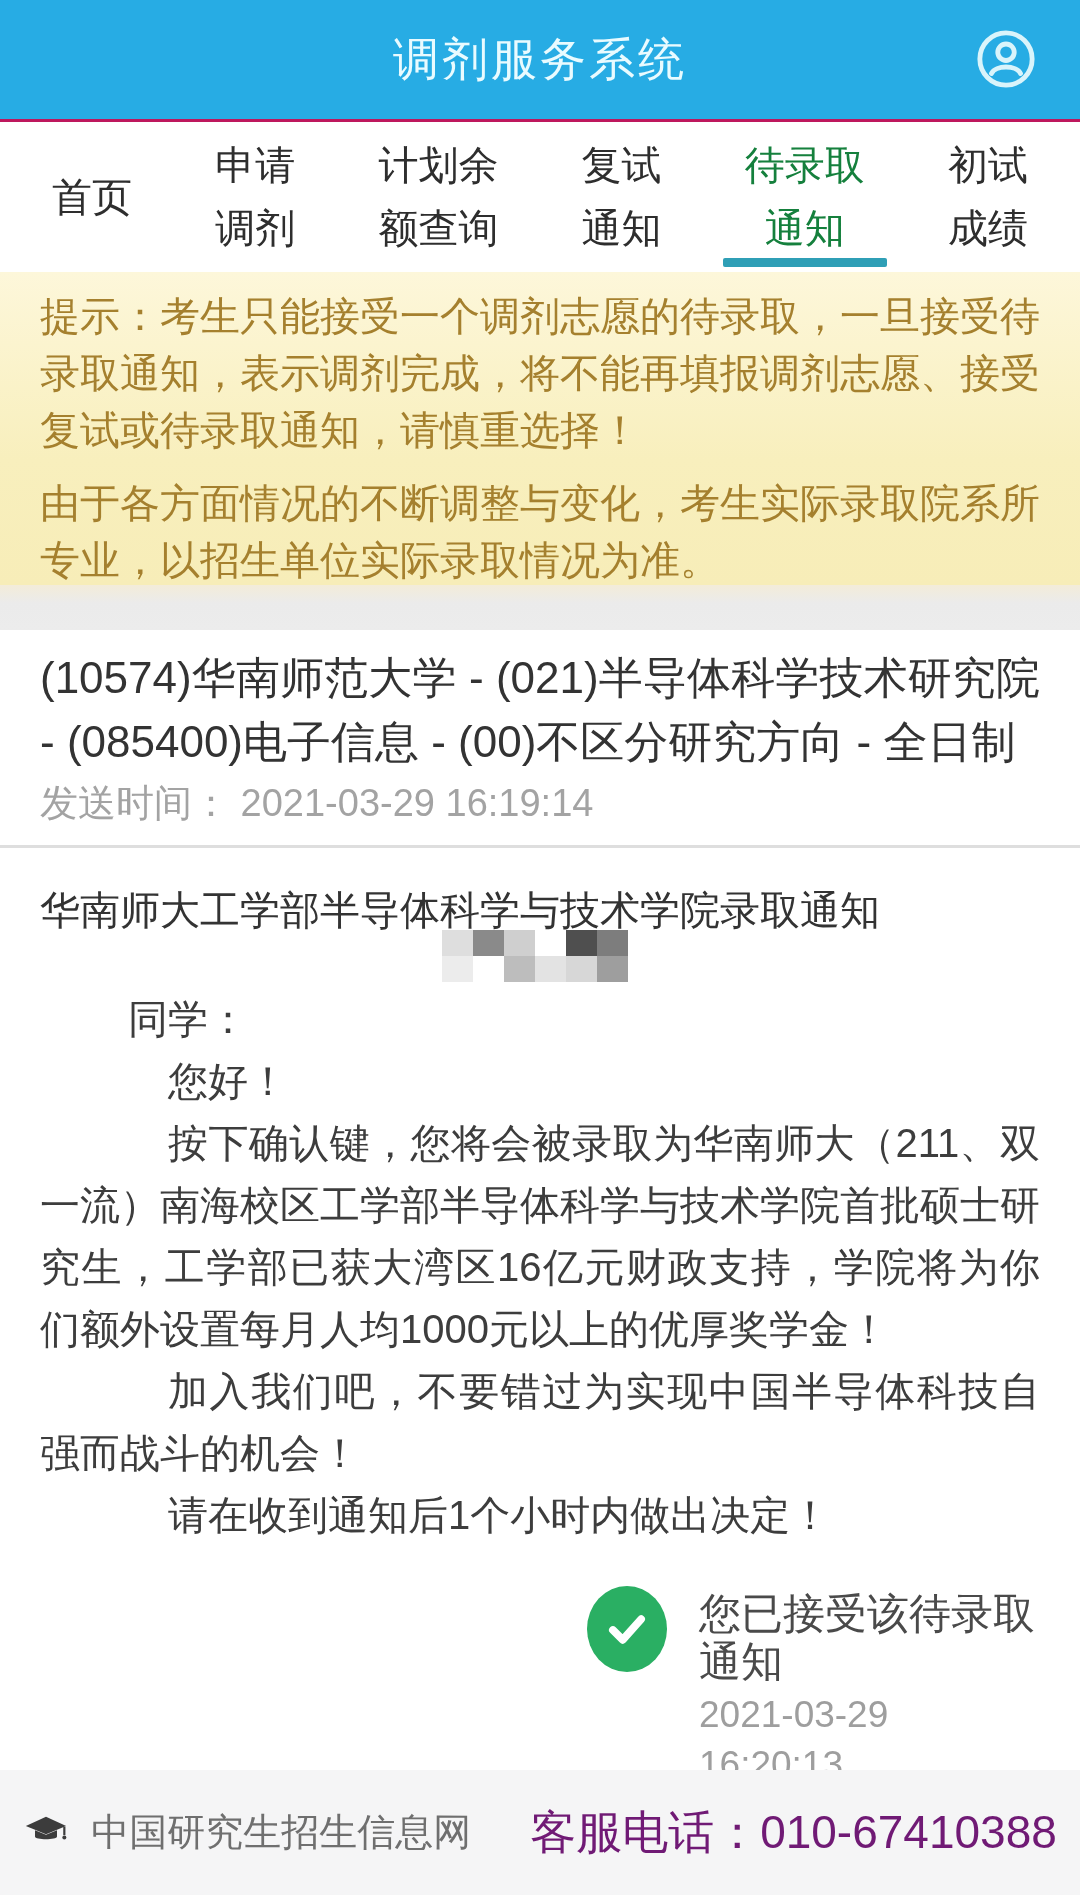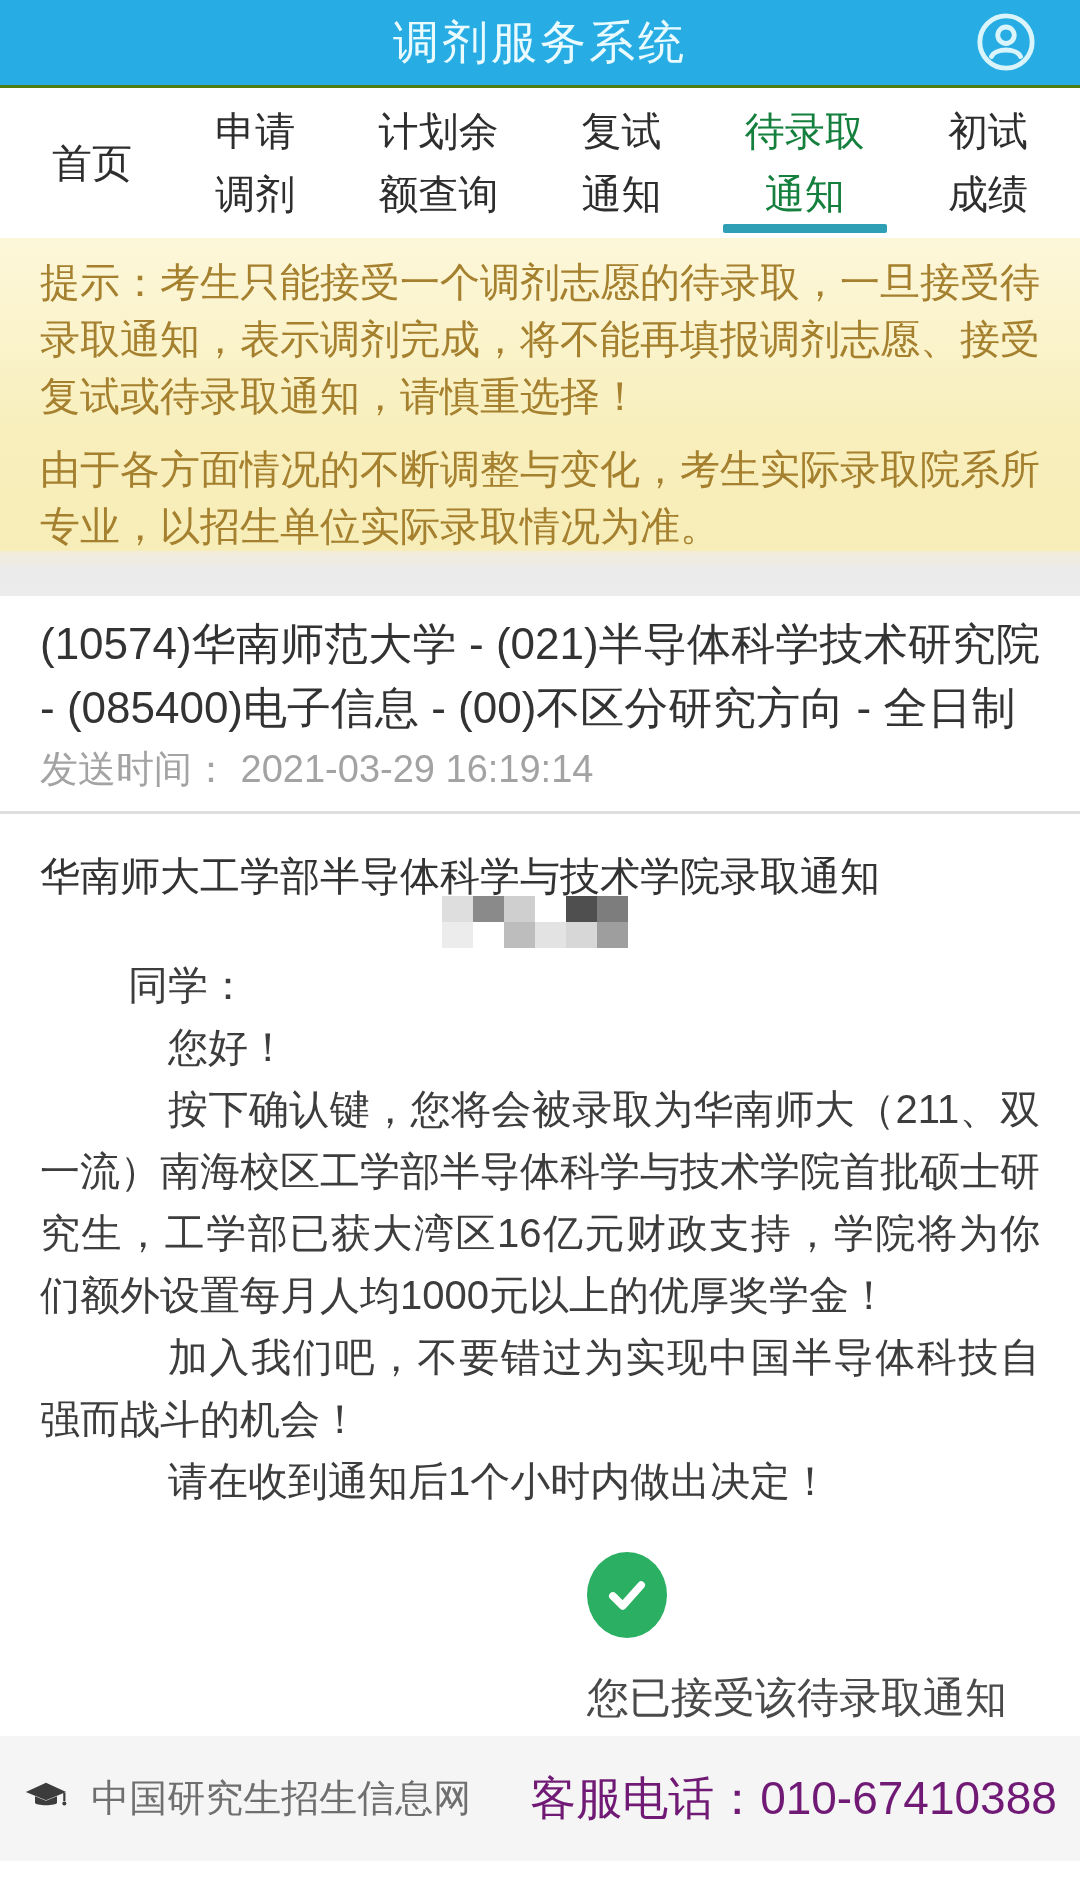--- a/index.html
+++ b/index.html
@@ -7,27 +7,27 @@
   body {
     height:1895px;
     font-family:"Liberation Sans", sans-serif;
     background:#ffffff;
     overflow:hidden;
     position:relative;
   }
 
   
   .header {
-    height:88px;
+    height:122px;
     background:#27ace4;
     position:relative;
     display:flex;
     align-items:center;
     justify-content:center;
-    border-bottom:3px solid #4d7c0f;
+    border-bottom:3px solid #be185d;
   }
   .header-title {
     color:#e9fbff;
     font-size:46px;
     letter-spacing:3px;
   }
   .user-btn {
     position:absolute;
     right:42px;
     top:50%;
@@ -149,21 +149,20 @@
   .greeting   { margin-left:128px; }
   .para-indent { text-indent:128px; }
 
   
   .status {
     margin-top:40px;
     margin-left:547px;
     display:flex;
     align-items:flex-start;
     gap:32px;
-    flex-direction:column;
   }
   .check-circle {
     flex:0 0 auto;
     width:80px; height:86px;
     border-radius:50%;
     background:#2aaf63;
     display:flex;
     align-items:center;
     justify-content:center;
   }

